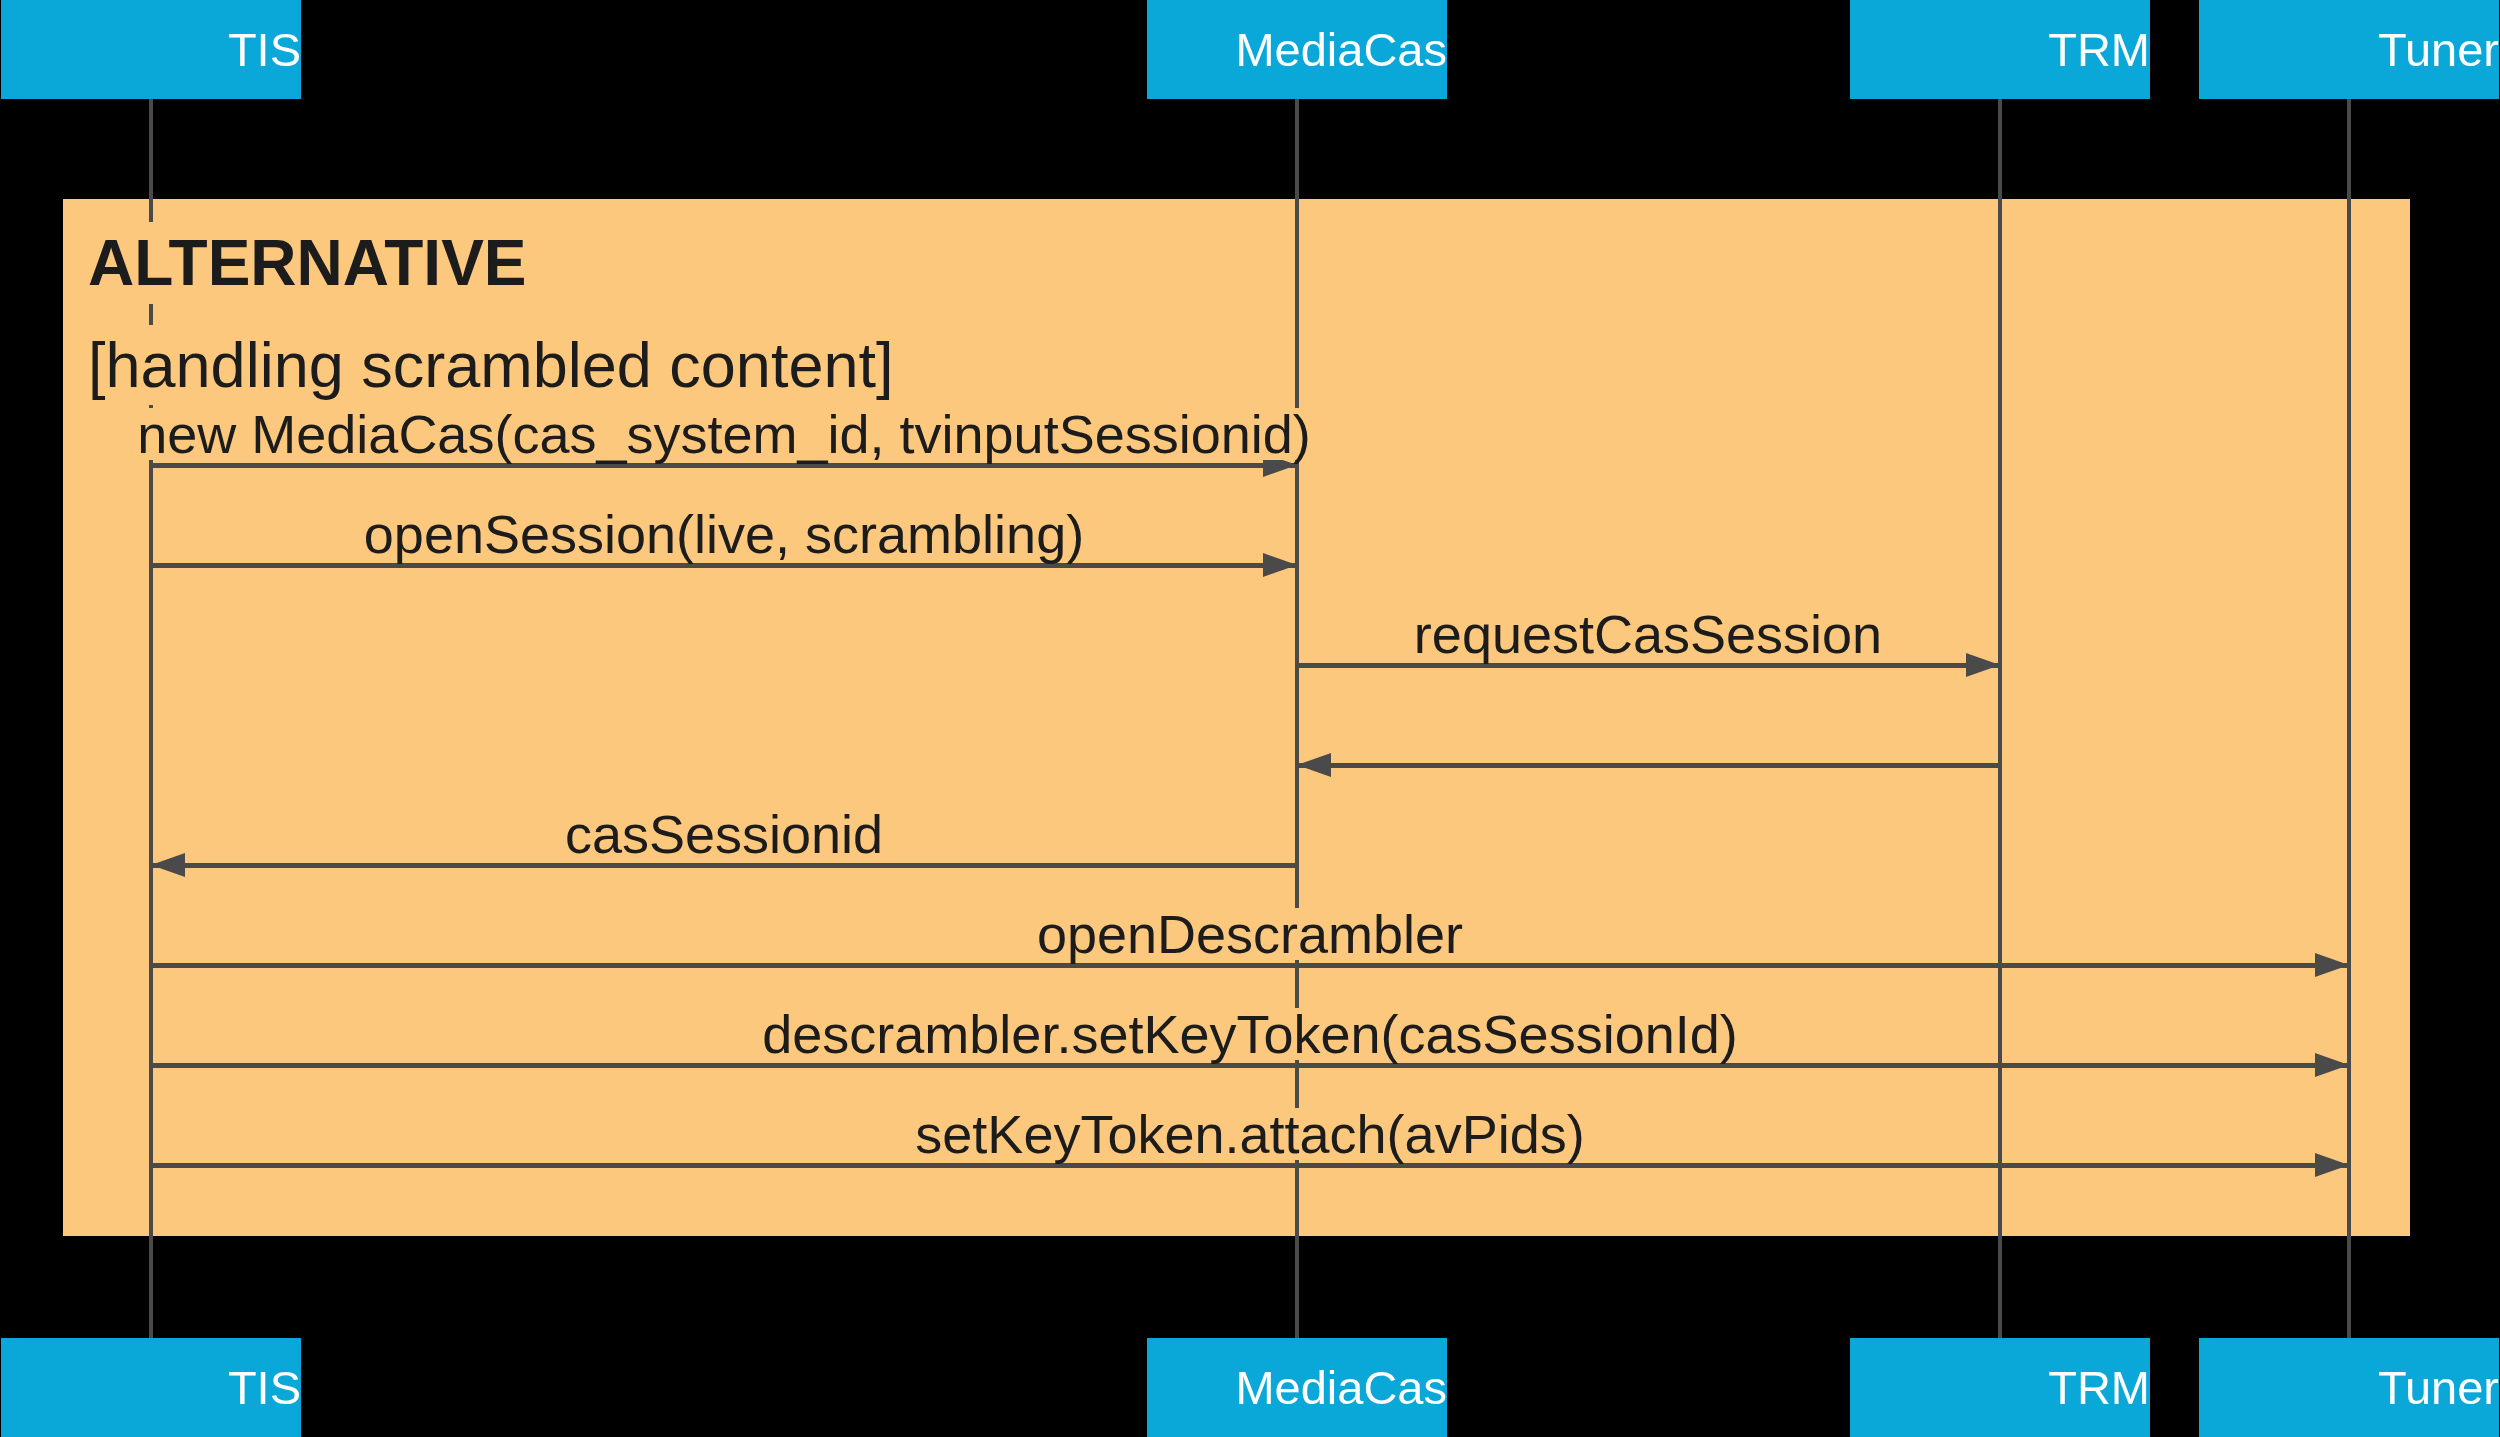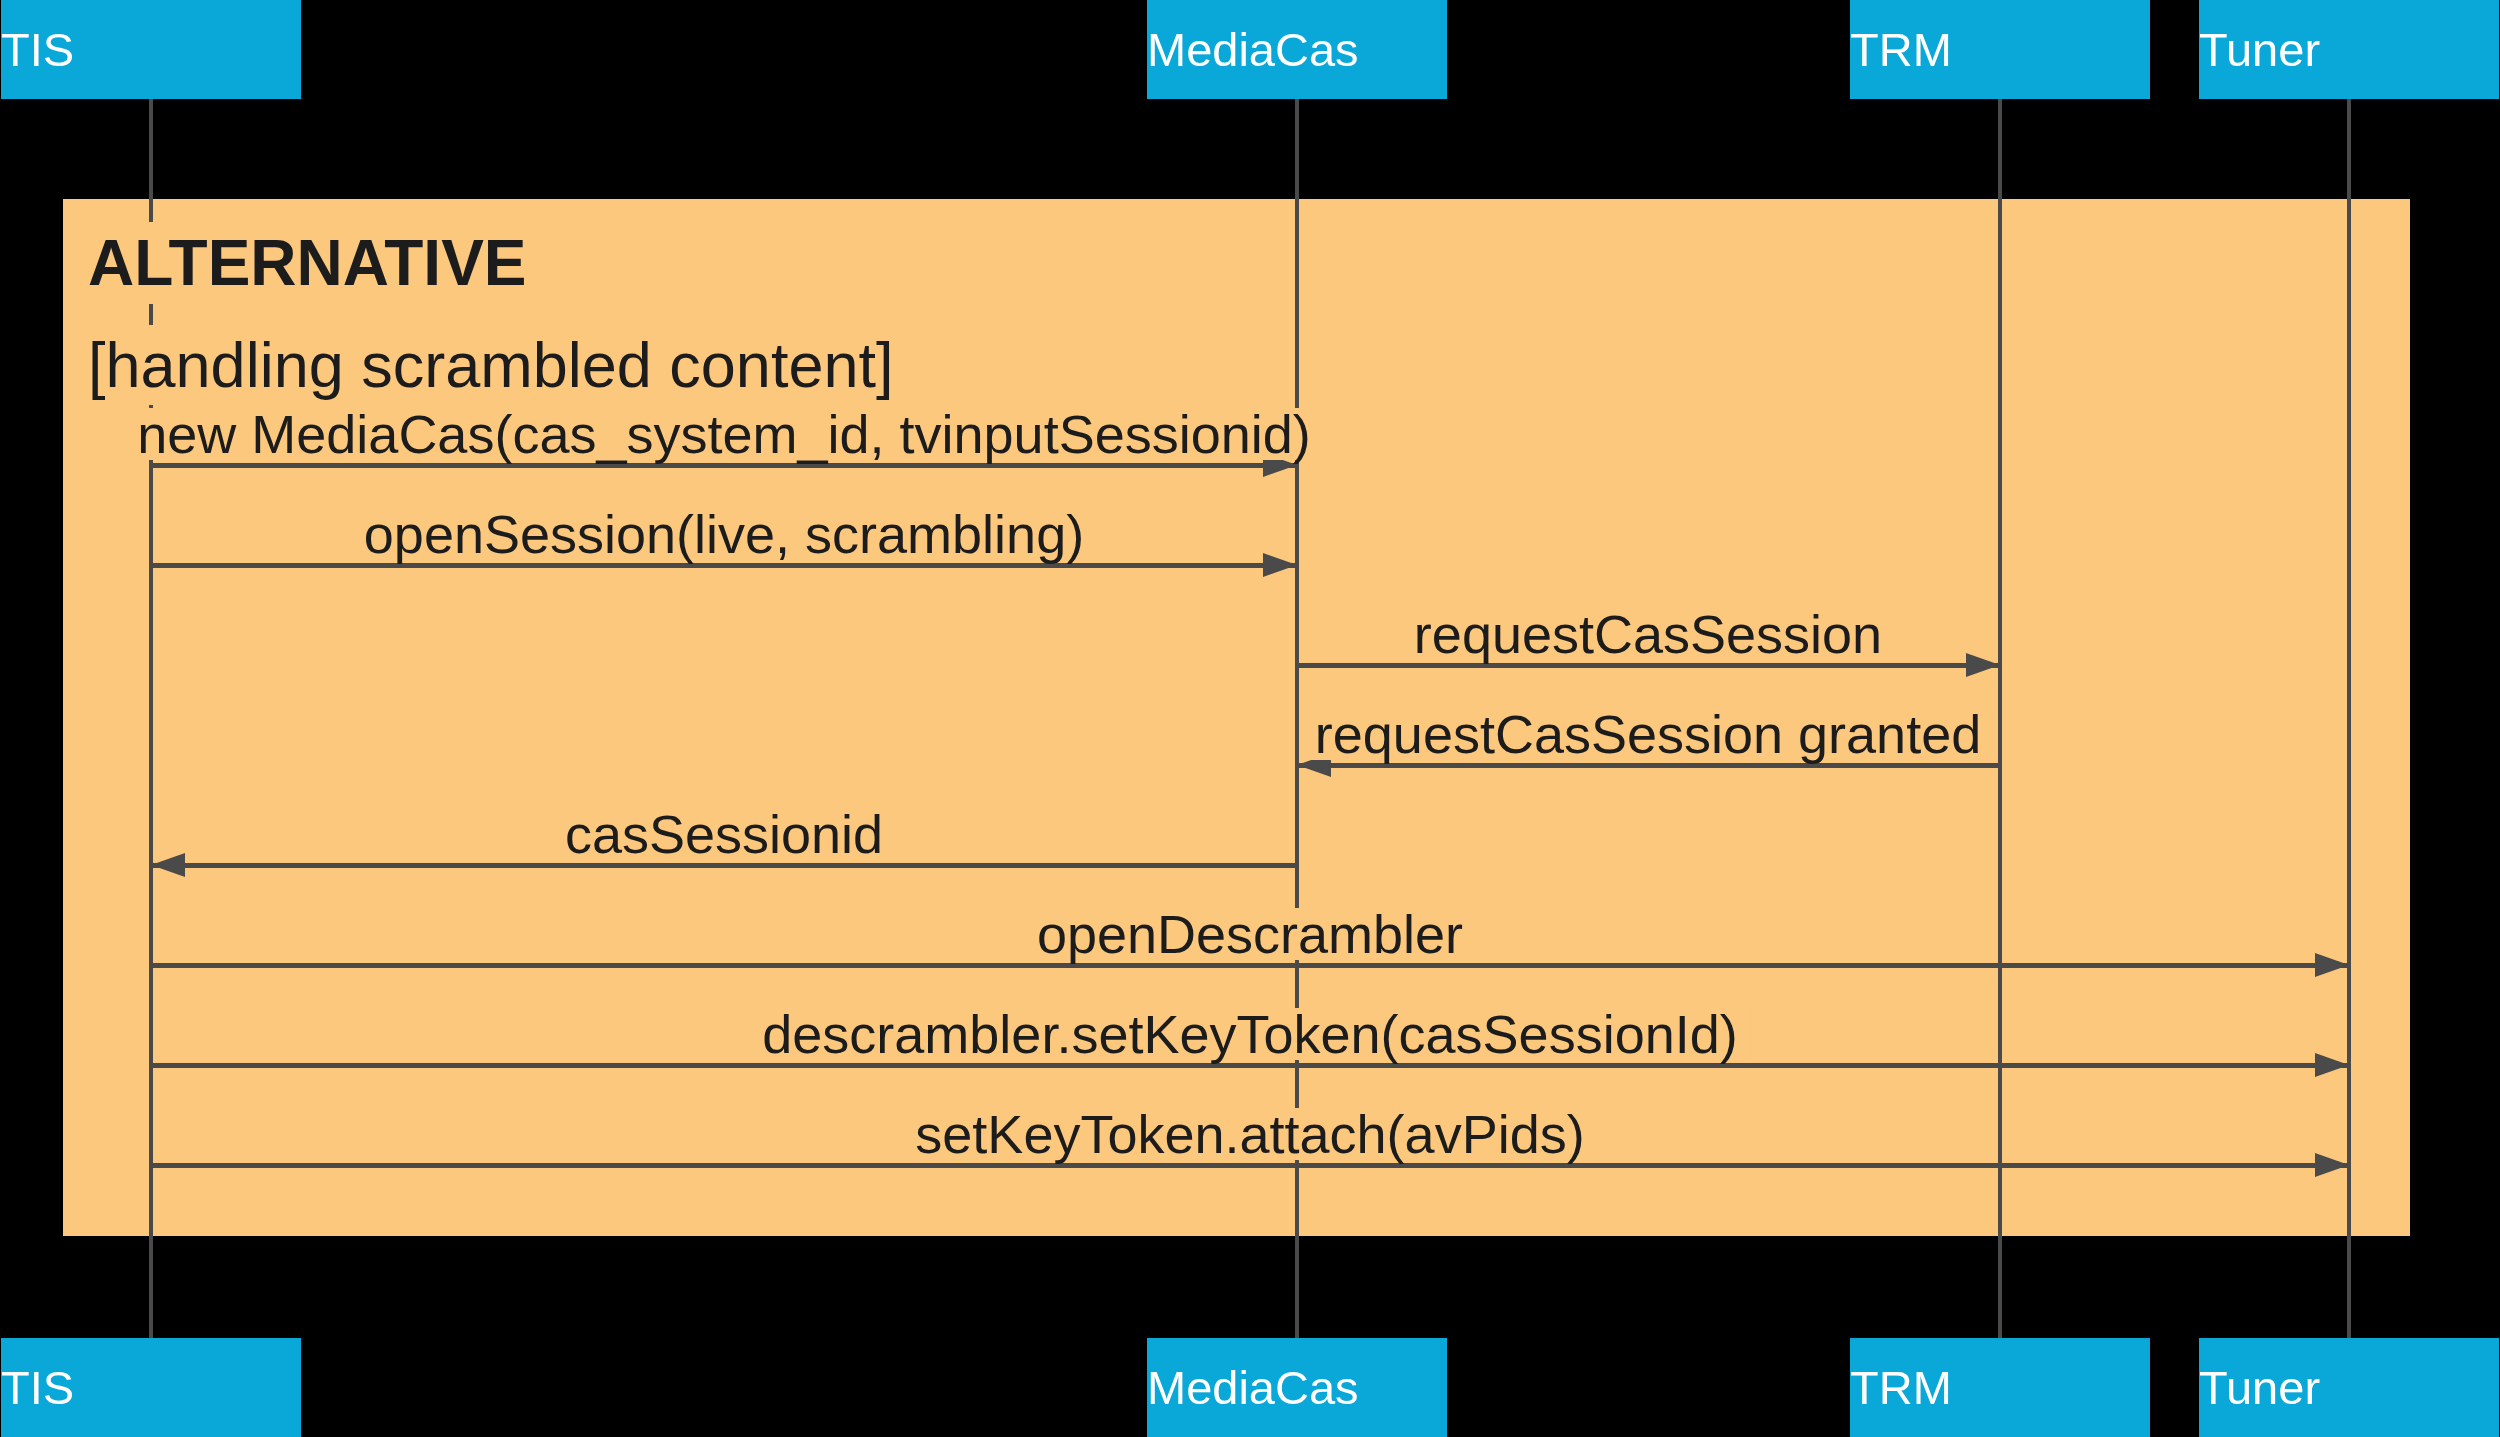--- a/index.html
+++ b/index.html
@@ -16,21 +16,21 @@
     width:2500px;height:1437px;
     background:var(--background);
     overflow:hidden;
     font-family:"Liberation Sans", sans-serif;
   }
   .actor{
     position:absolute;
     width:300px;height:99px;
     background:var(--actor-fill);
     color:var(--actor-text);
-    display:flex;align-items:center;justify-content:flex-start;
+    display:flex;align-items:center;justify-content:flex-end;
     font-size:47px;
     z-index:6;
   }
   .actor.top{top:0;}
   .actor.bottom{top:1338px;}
   .lifeline{
     position:absolute;
     top:98px;height:1240px;width:4px;
     background:var(--line);
     z-index:2;
@@ -105,21 +105,20 @@
   <div class="arrow right" style="left:1263px;top:453px;"></div>
 
   <div class="msg-label" style="left:724px;top:508px;">openSession(live, scrambling)</div>
   <div class="msg-line" style="left:151px;top:563px;width:1146px;"></div>
   <div class="arrow right" style="left:1263px;top:553px;"></div>
 
   <div class="msg-label" style="left:1648px;top:608px;">requestCasSession</div>
   <div class="msg-line" style="left:1297px;top:663px;width:703px;"></div>
   <div class="arrow right" style="left:1966px;top:653px;"></div>
 
-  <div class="msg-label" style="left:1648px;top:708px;">requestCasSession granted</div>
   <div class="msg-line" style="left:1297px;top:763px;width:703px;"></div>
   <div class="arrow left" style="left:1297px;top:753px;"></div>
 
   <div class="msg-label" style="left:724px;top:808px;">casSessionid</div>
   <div class="msg-line" style="left:151px;top:863px;width:1146px;"></div>
   <div class="arrow left" style="left:151px;top:853px;"></div>
 
   <div class="msg-label" style="left:1250px;top:908px;">openDescrambler</div>
   <div class="msg-line" style="left:151px;top:963px;width:2198px;"></div>
   <div class="arrow right" style="left:2315px;top:953px;"></div>

